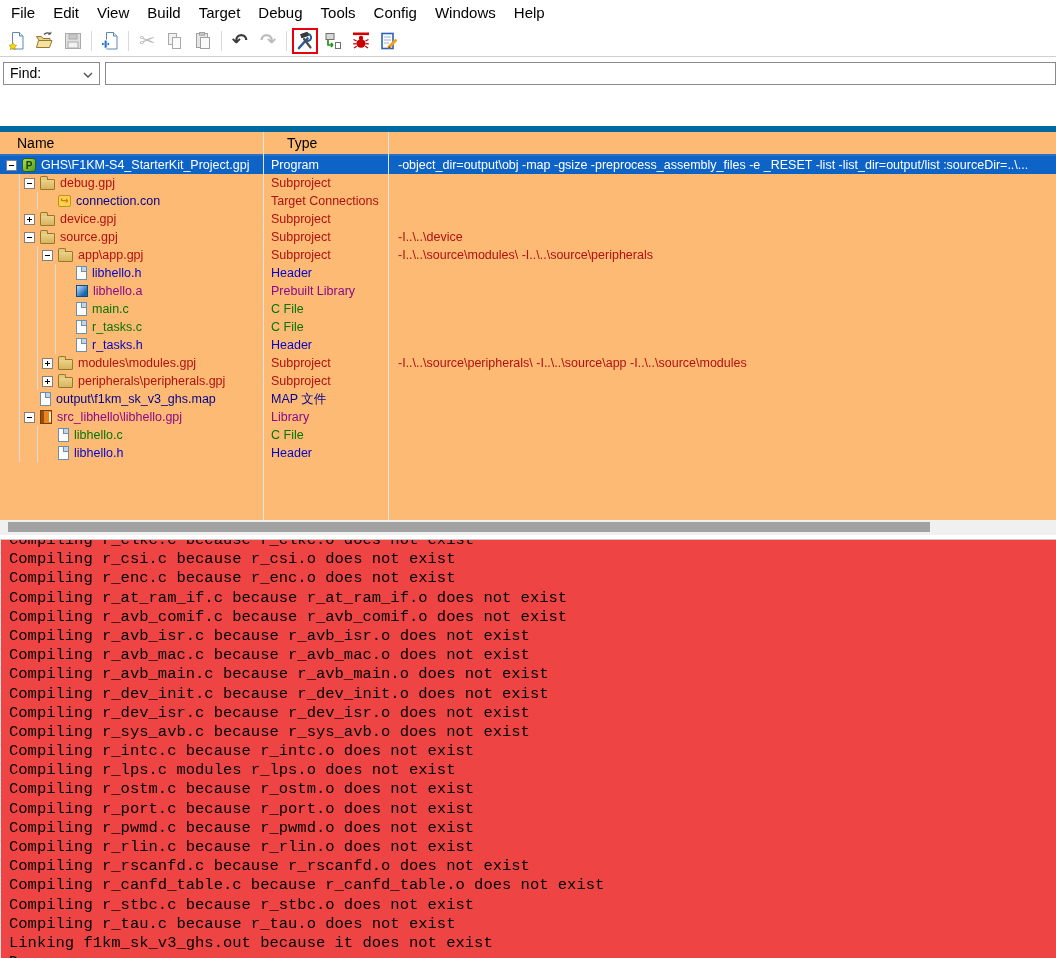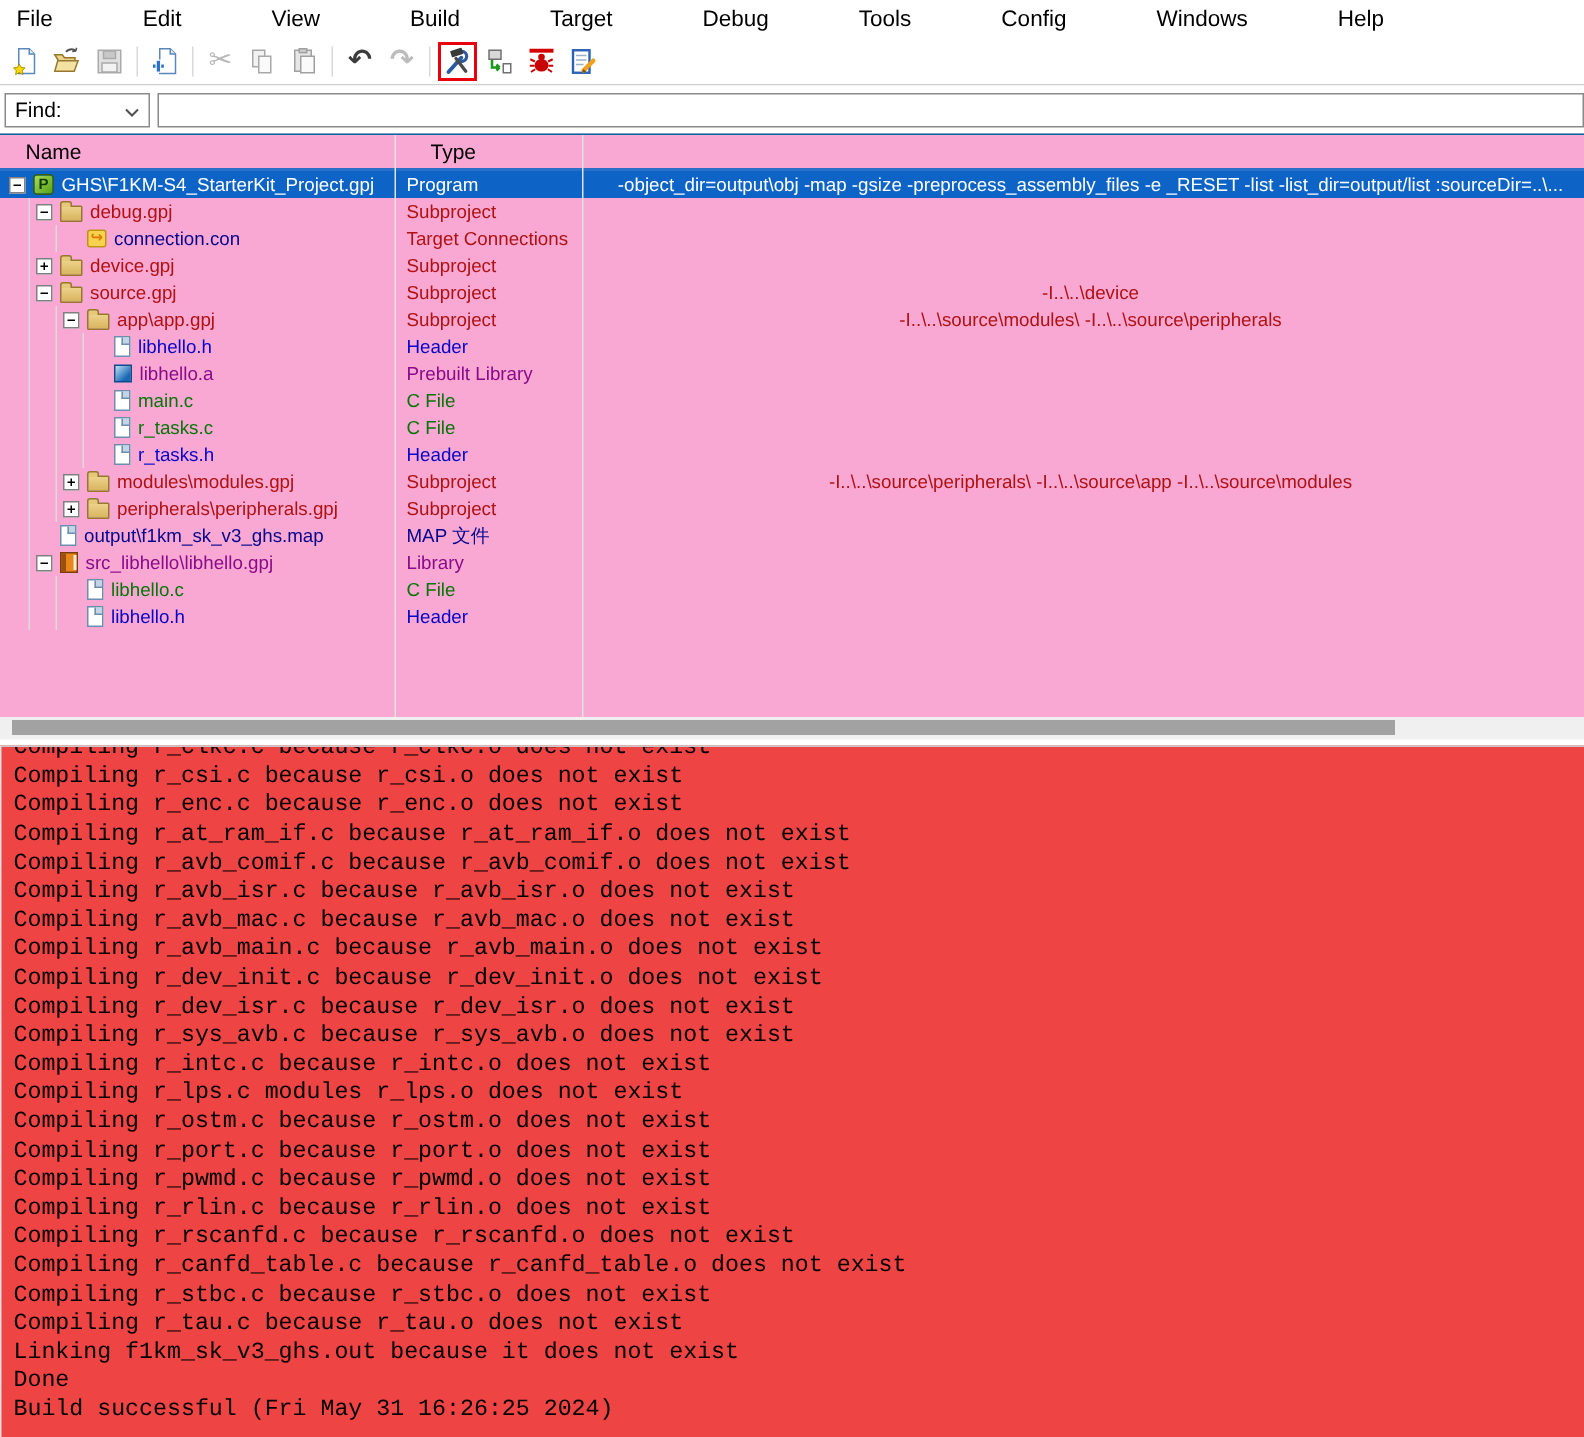--- a/index.html
+++ b/index.html
@@ -1,51 +1,51 @@
 <!DOCTYPE html>
 <html><head>
 <meta charset="utf-8">
 <style>
   html,body{margin:0;padding:0;background:#fff;}
   body{width:1056px;height:958px;overflow:hidden;position:relative;
        font-family:"Liberation Sans",sans-serif;color:#000;}
 
   
-  .menubar{height:25px;display:flex;align-items:center;padding-left:2px;font-size:15px;background:#fff;gap:42px;}
+  .menubar{height:25px;display:flex;align-items:center;padding-left:2px;font-size:15px;background:#fff;}
   .menu-item{padding:2px 9px;white-space:nowrap;cursor:default;}
 
   
   .toolbar{height:31px;display:flex;align-items:center;padding-left:3px;border-bottom:1px solid #d0d0d0;background:#fff;}
   .tbtn{width:26px;height:26px;display:flex;align-items:center;justify-content:center;margin:0 1px;box-sizing:border-box;background:transparent;border:none;padding:0;}
   .tbtn.highlight{border:2px solid #e8000c;}
   .tsep{width:1px;height:20px;background:#d9d9d9;margin:0 4px;flex:none;}
   .ticon{display:flex;align-items:center;justify-content:center;}
   .ticon svg{display:block;}
   .glyph{font-size:19px;line-height:1;font-family:"DejaVu Sans",sans-serif;}
 
   
   .findbar{height:32px;display:flex;align-items:center;padding-left:3px;gap:5px;background:#fff;justify-content:center;}
   .find-select{width:97px;height:23px;border:1px solid #8a8a8a;background:#fff;display:flex;align-items:center;justify-content:space-between;padding:0 6px;font-size:14px;box-sizing:border-box;}
   .find-input{flex:1;height:23px;border:1px solid #8a8a8a;box-sizing:border-box;font-size:14px;padding:0 4px;outline:none;font-family:"Liberation Sans",sans-serif;}
 
   
-  .treepanel{position:relative;height:388px;border-top:1px solid #0369a1;overflow:hidden;background:#f9a8d4;}
+  .treepanel{position:relative;height:388px;border-top:6px solid #0369a1;overflow:hidden;background:#fdba74;margin-top:37px;}
   .tree-header{height:22px;display:flex;align-items:center;border-bottom:2px solid #2a6fc8;font-size:14px;}
   .th{box-sizing:border-box;white-space:nowrap;overflow:hidden;}
   .th-name{width:263px;padding-left:17px;}
   .th-type{width:125px;padding-left:24px;}
   .th-opt{flex:1;padding-left:10px;}
   .colline{position:absolute;top:0;bottom:0;width:1px;background:#e2e2e2;z-index:6;}
 
   .row{height:18px;display:flex;align-items:center;font-size:12.5px;position:relative;}
   .row.selected{background:#0d64c6;}
   .cell{height:100%;display:flex;align-items:center;box-sizing:border-box;overflow:hidden;white-space:nowrap;flex:none;}
   .cell.name{width:263px;padding-left:6px;}
   .cell.type{width:125px;padding-left:8px;}
-  .cell.opt{flex:1;padding-left:10px;justify-content:center;}
+  .cell.opt{flex:1;padding-left:10px;}
   .lbl{white-space:nowrap;}
 
   .c-white{color:#ffffff;}
   .c-red{color:#b01111;}
   .c-green{color:#067506;}
   .c-blue{color:#0505c8;}
   .c-purple{color:#8a0a8a;}
   .c-navy{color:#05058c;}
 
   .guide{width:18px;height:18px;flex:none;background-image:linear-gradient(#dcdcdc,#dcdcdc);background-repeat:no-repeat;background-position:13px 0;background-size:1px 100%;}

